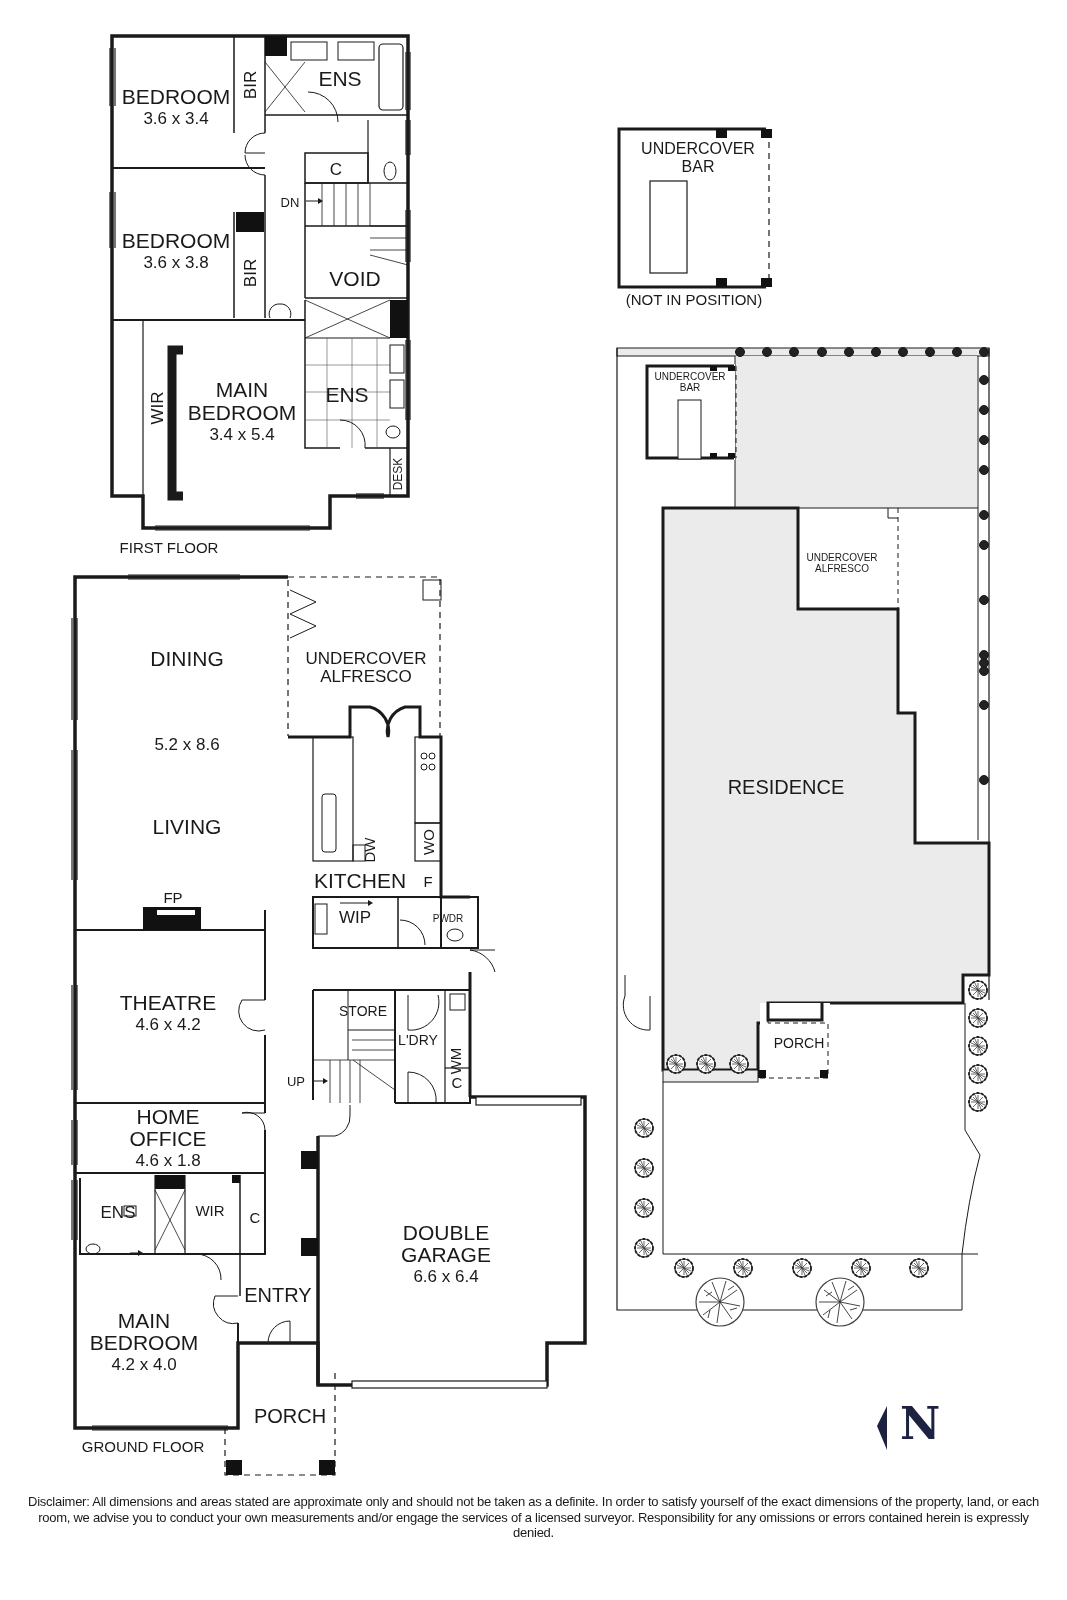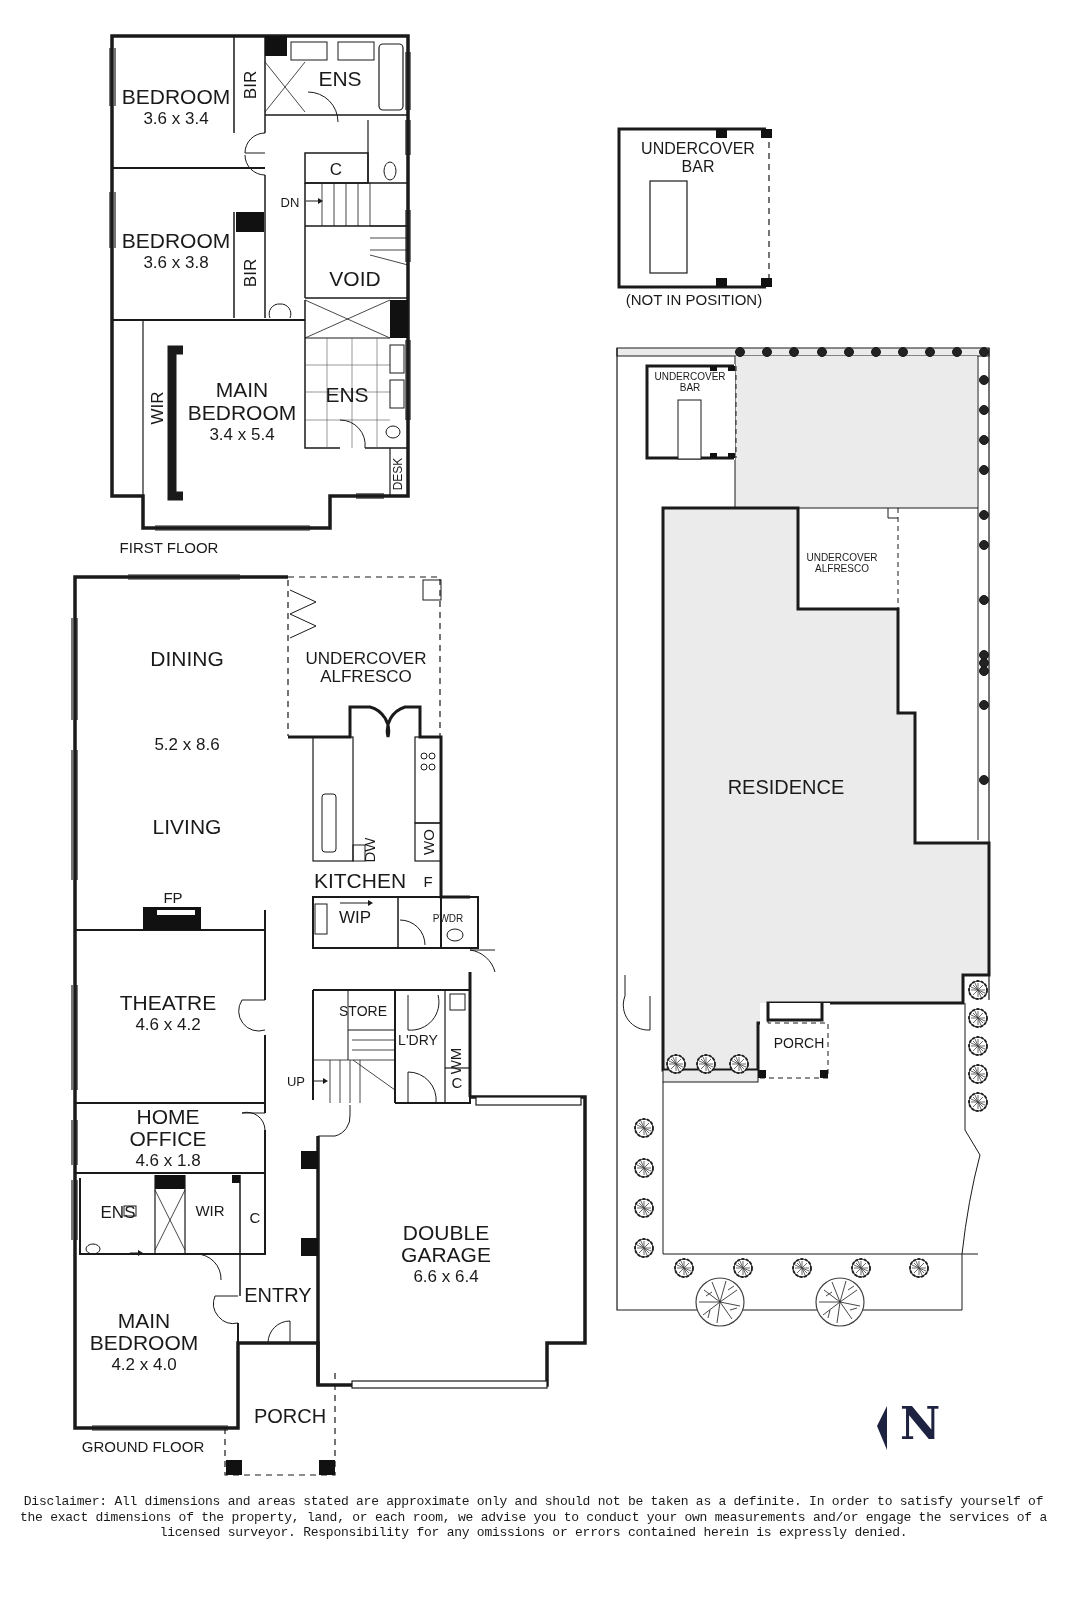--- a/index.html
+++ b/index.html
@@ -2,21 +2,21 @@
 <html><head>
 <meta charset="utf-8">
 <style>
   html, body { margin:0; padding:0; background:#ffffff; }
   body { width:1067px; height:1600px; position:relative; overflow:hidden;
          font-family:"Liberation Sans", sans-serif; color:#1a1a1a; }
   svg { position:absolute; left:0; top:0; }
   .lbl { font-family:"Liberation Sans", sans-serif; fill:#1a1a1a; }
   .disclaimer { position:absolute; left:20px; top:1494px; width:1027px;
                 text-align:center; font-size:13px; line-height:15.5px;
-                color:#1a1a1a; font-family:Liberation Mono, monospace;
+                color:#1a1a1a; font-family:Liberation Sans, sans-serif;
                 letter-spacing:-0.25px; }
   .compass { position:absolute; left:870px; top:1400px; width:80px; height:50px; }
   .compass-n { position:absolute; left:30px; top:-2px; font-family:"DejaVu Serif", serif;
                font-weight:bold; font-size:44px; color:#1d2240; }
 </style>
 </head>
 <body>
 
 <svg width="1067" height="1600" viewBox="0 0 1067 1600" xmlns="http://www.w3.org/2000/svg">
   <defs>

